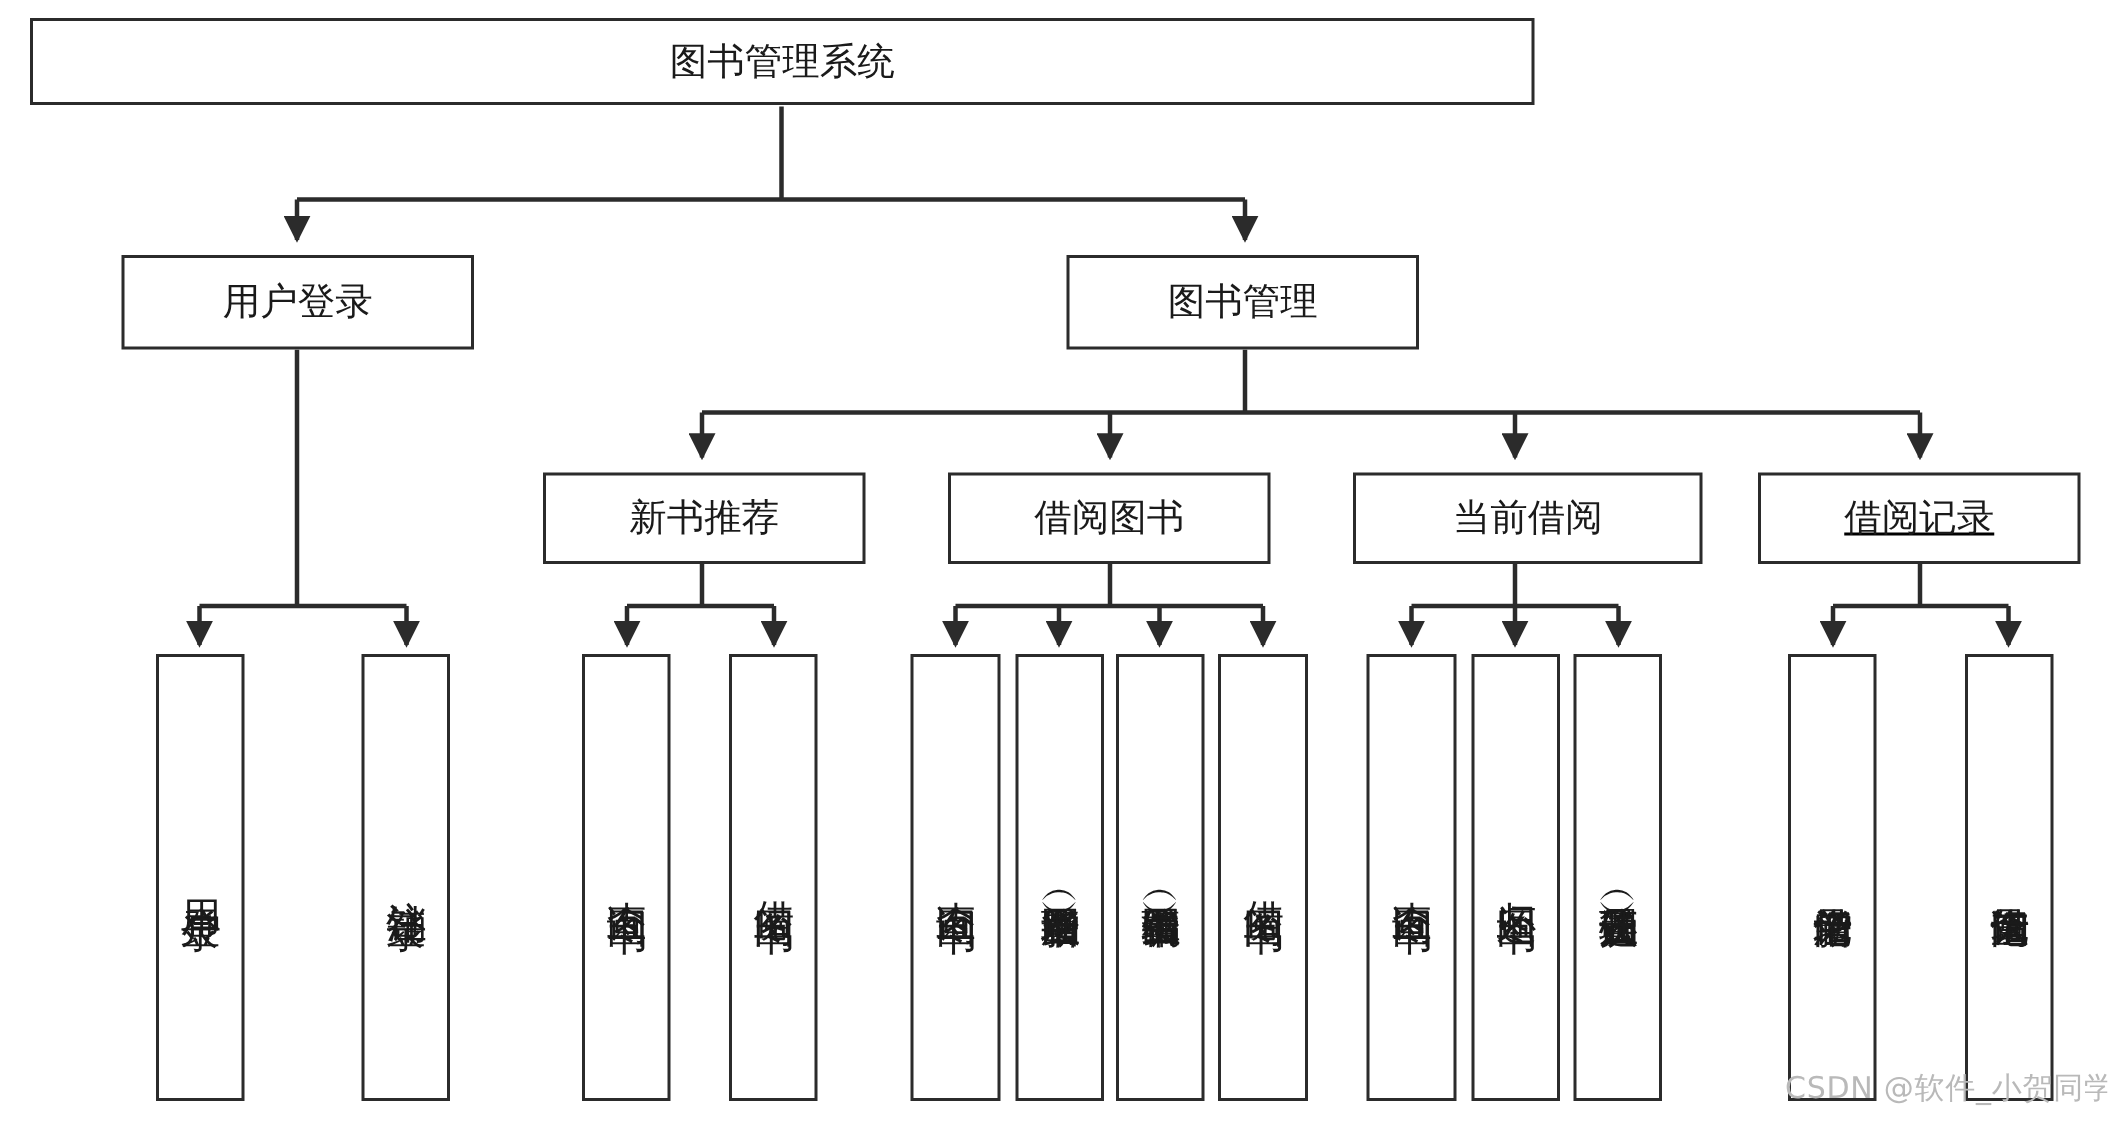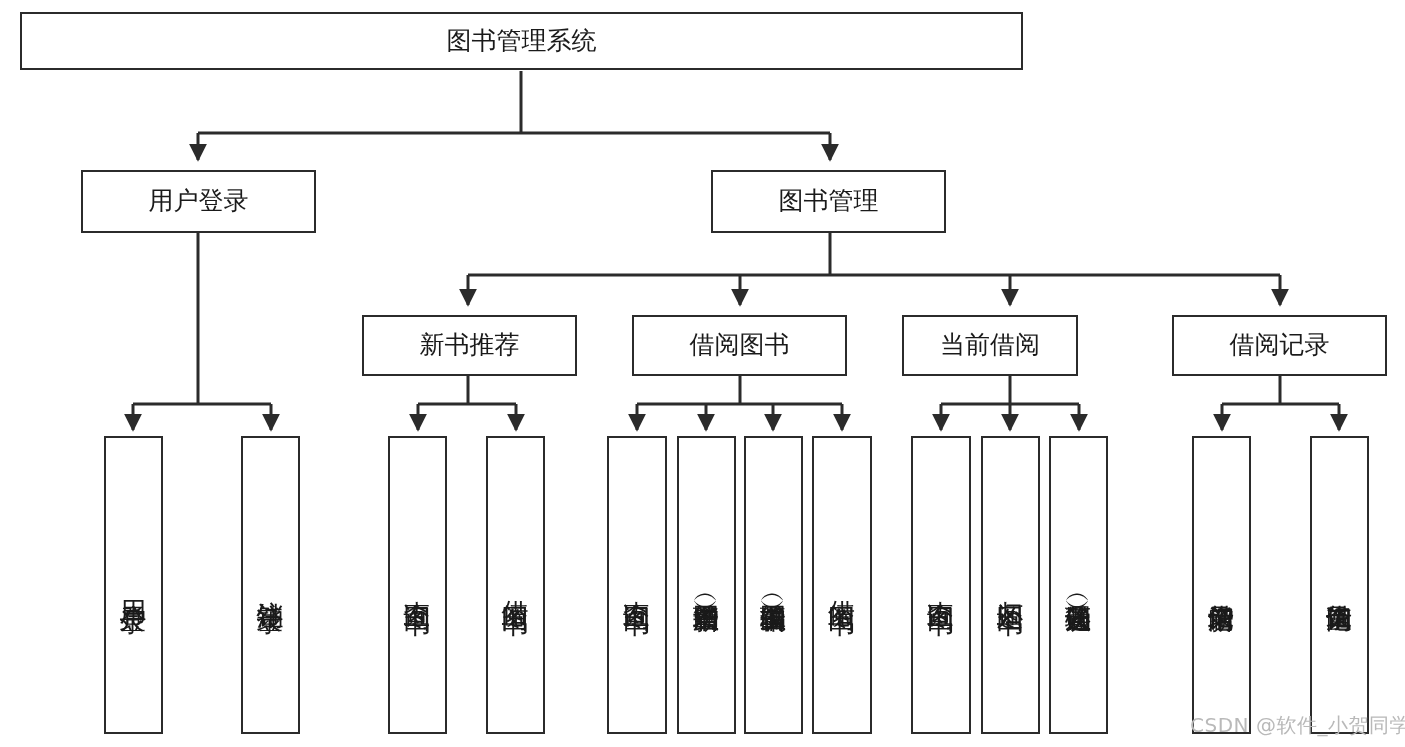--- a/index.html
+++ b/index.html
@@ -136,25 +136,25 @@
   </div>
 
   <div class="node horizontal" style="left:711px; top:170px; width:235px; height:63px;">
     <span class="label">图书管理</span>
   </div>
 
   <div class="node horizontal" style="left:632px; top:315px; width:215px; height:61px;">
     <span class="label">借阅图书</span>
   </div>
 
-  <div class="node horizontal" style="left:902px; top:315px; width:176px; height:61px;">
+  <div class="node horizontal" style="left:902px; top:315px; width:233px; height:61px;">
     <span class="label">当前借阅</span>
   </div>
 
-  <div class="node horizontal" style="left:1172px; top:315px; width:215px; height:61px;">
+  <div class="node horizontal" style="left:1172px; top:315px; width:215px; height:61px;text-decoration:underline;">
     <span class="label">借阅记录</span>
   </div>
 
   <div class="node vertical" style="left:104px; top:436px; width:59px; height:298px;">
     <span class="label">用户登录</span>
   </div>
 
   <div class="node vertical" style="left:241px; top:436px; width:59px; height:298px;">
     <span class="label">注销登录</span>
   </div>

